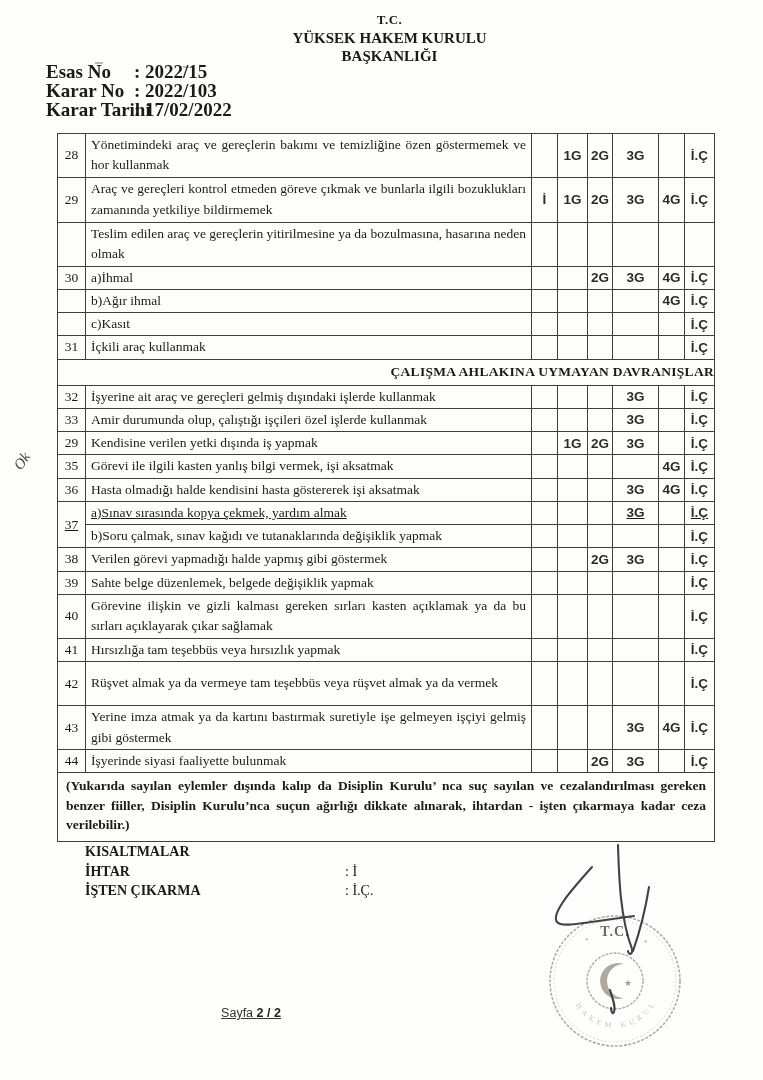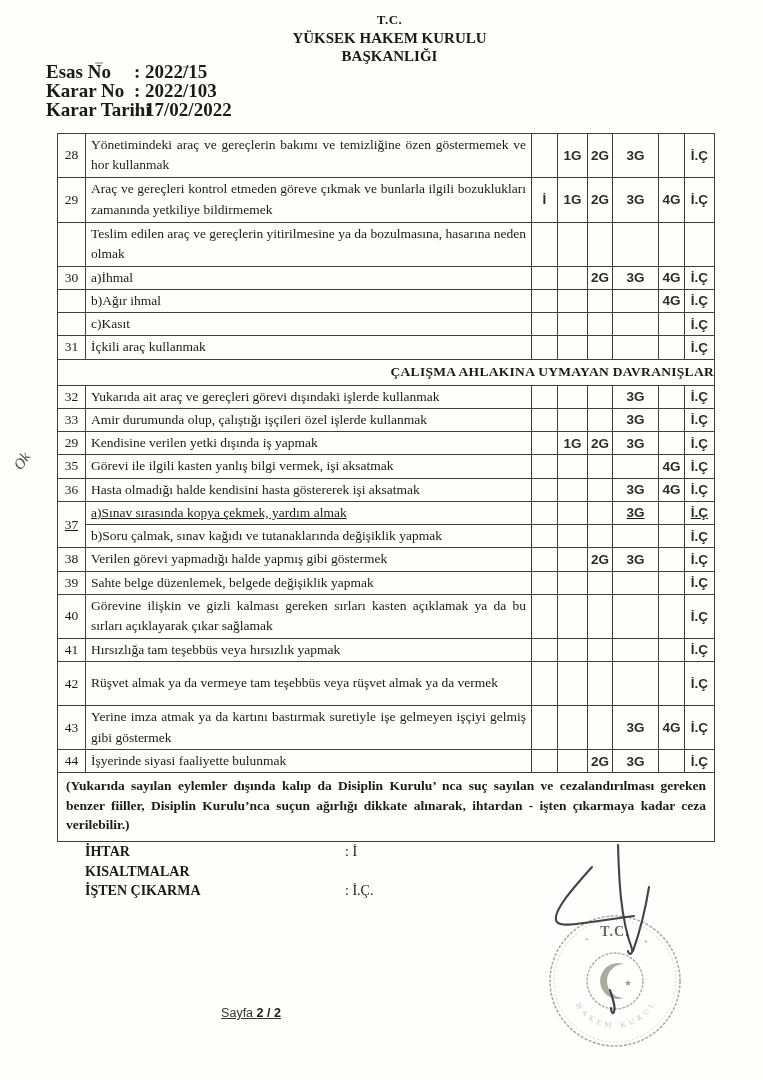--- a/index.html
+++ b/index.html
@@ -163,21 +163,21 @@
           <td class="pen"></td>
           <td class="pen"></td>
           <td class="pen"></td>
           <td class="pen">İ.Ç</td>
         </tr>
         <tr style="height: 26px;">
           <td colspan="8" class="section-cell">ÇALIŞMA AHLAKINA UYMAYAN DAVRANIŞLAR</td>
         </tr>
         <tr style="height: 22px;">
           <td class="num">32</td>
-          <td class="desc">Yukarıda ait araç ve gereçleri görevi dışındaki işlerde kullanmak</td>
+          <td class="desc">İşyerine ait araç ve gereçleri gelmiş dışındaki işlerde kullanmak</td>
           <td class="pen"></td>
           <td class="pen"></td>
           <td class="pen"></td>
           <td class="pen">3G</td>
           <td class="pen"></td>
           <td class="pen">İ.Ç</td>
         </tr>
         <tr style="height: 22px;">
           <td class="num">33</td>
           <td class="desc">Amir durumunda olup, çalıştığı işçileri özel işlerde kullanmak</td>
@@ -308,24 +308,24 @@
           <td class="pen">İ.Ç</td>
         </tr>
         <tr style="height: 66px;">
           <td colspan="8" class="note-cell">(Yukarıda sayılan eylemler dışında kalıp da Disiplin Kurulu’ nca suç sayılan ve cezalandırılması gereken benzer fiiller, Disiplin Kurulu’nca suçun ağırlığı dikkate alınarak, ihtardan - işten çıkarmaya kadar ceza verilebilir.)</td>
         </tr>
       </tbody>
   </table>
 </div>
 
 <div class="abbr">
+  <div class="arow title">KISALTMALAR</div>
   <div class="arow">
     <span class="alabel">İHTAR</span><span>: İ</span>
   </div>
-  <div class="arow title">KISALTMALAR</div>
   <div class="arow">
     <span class="alabel">İŞTEN ÇIKARMA</span><span>:  İ.Ç.</span>
   </div>
 </div>
 
 <svg class="stamp" width="200" height="225" viewBox="0 0 200 225">
   <g stroke="#a39d8d" fill="none" opacity="0.85">
     <circle cx="77" cy="138" r="65" stroke-width="1.6" stroke-dasharray="3 1.5"></circle>
     <circle cx="77" cy="138" r="61" stroke-width="0.8" stroke-dasharray="2 2" opacity="0.6"></circle>
     <circle cx="77" cy="138" r="28" stroke-width="1.4" stroke-dasharray="3 1.2"></circle>

